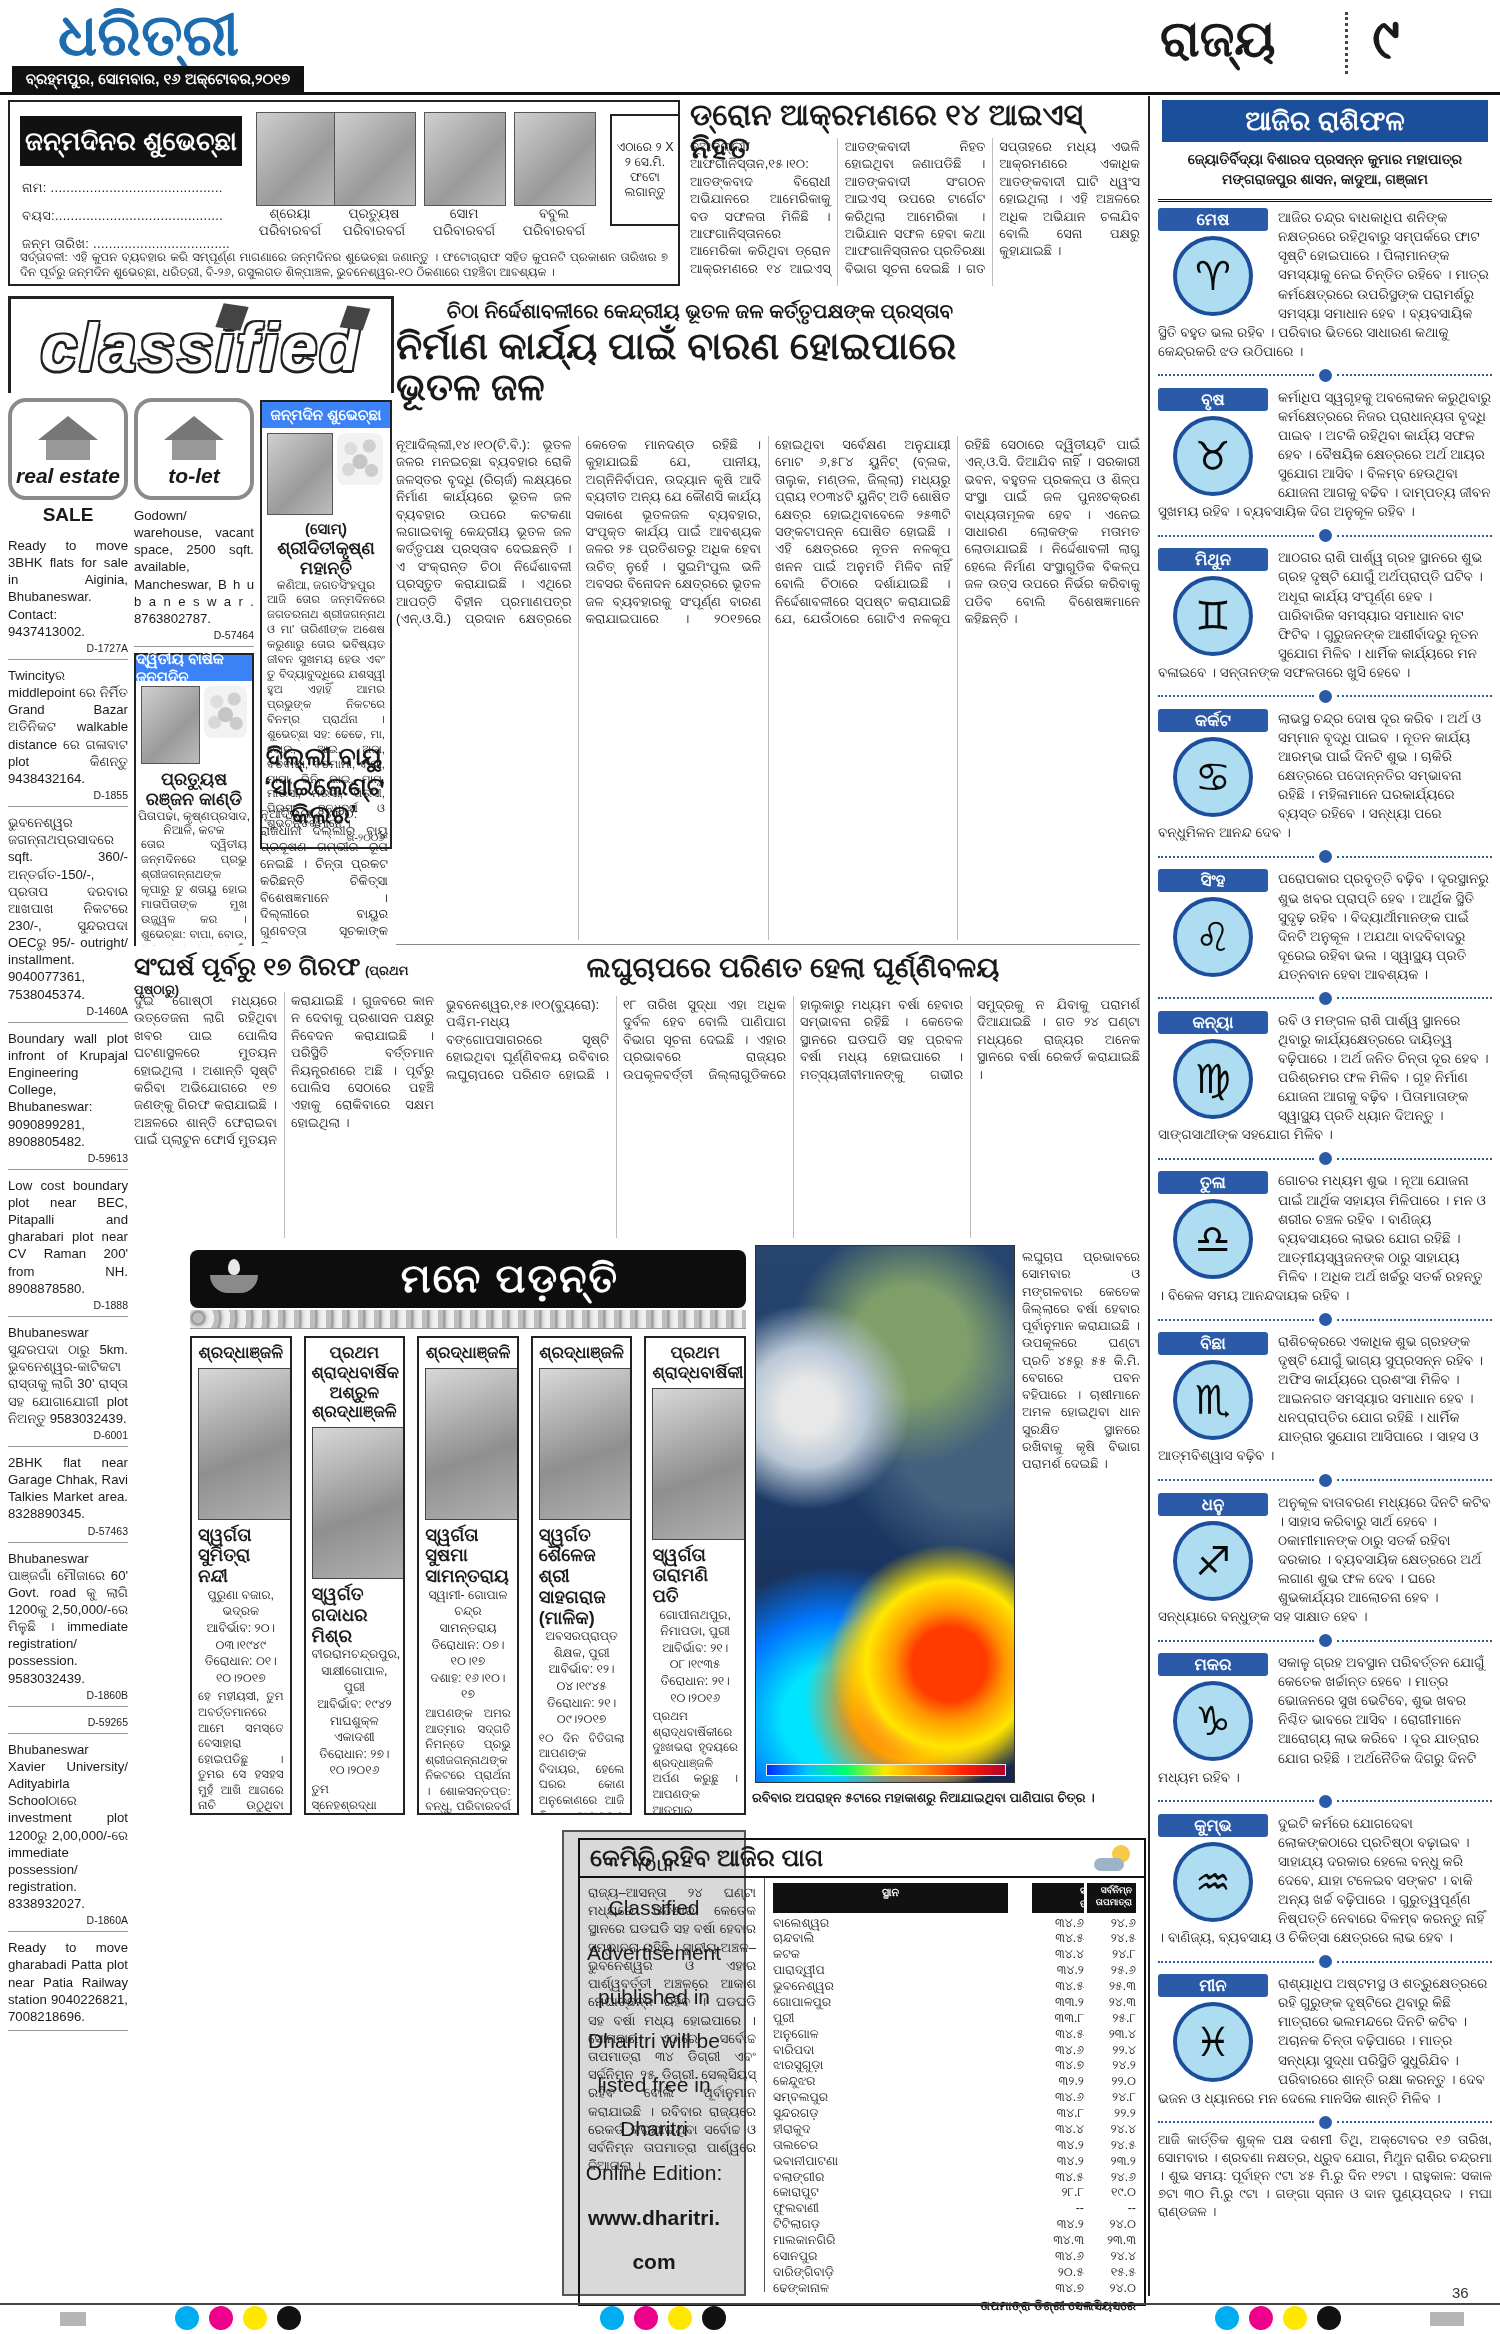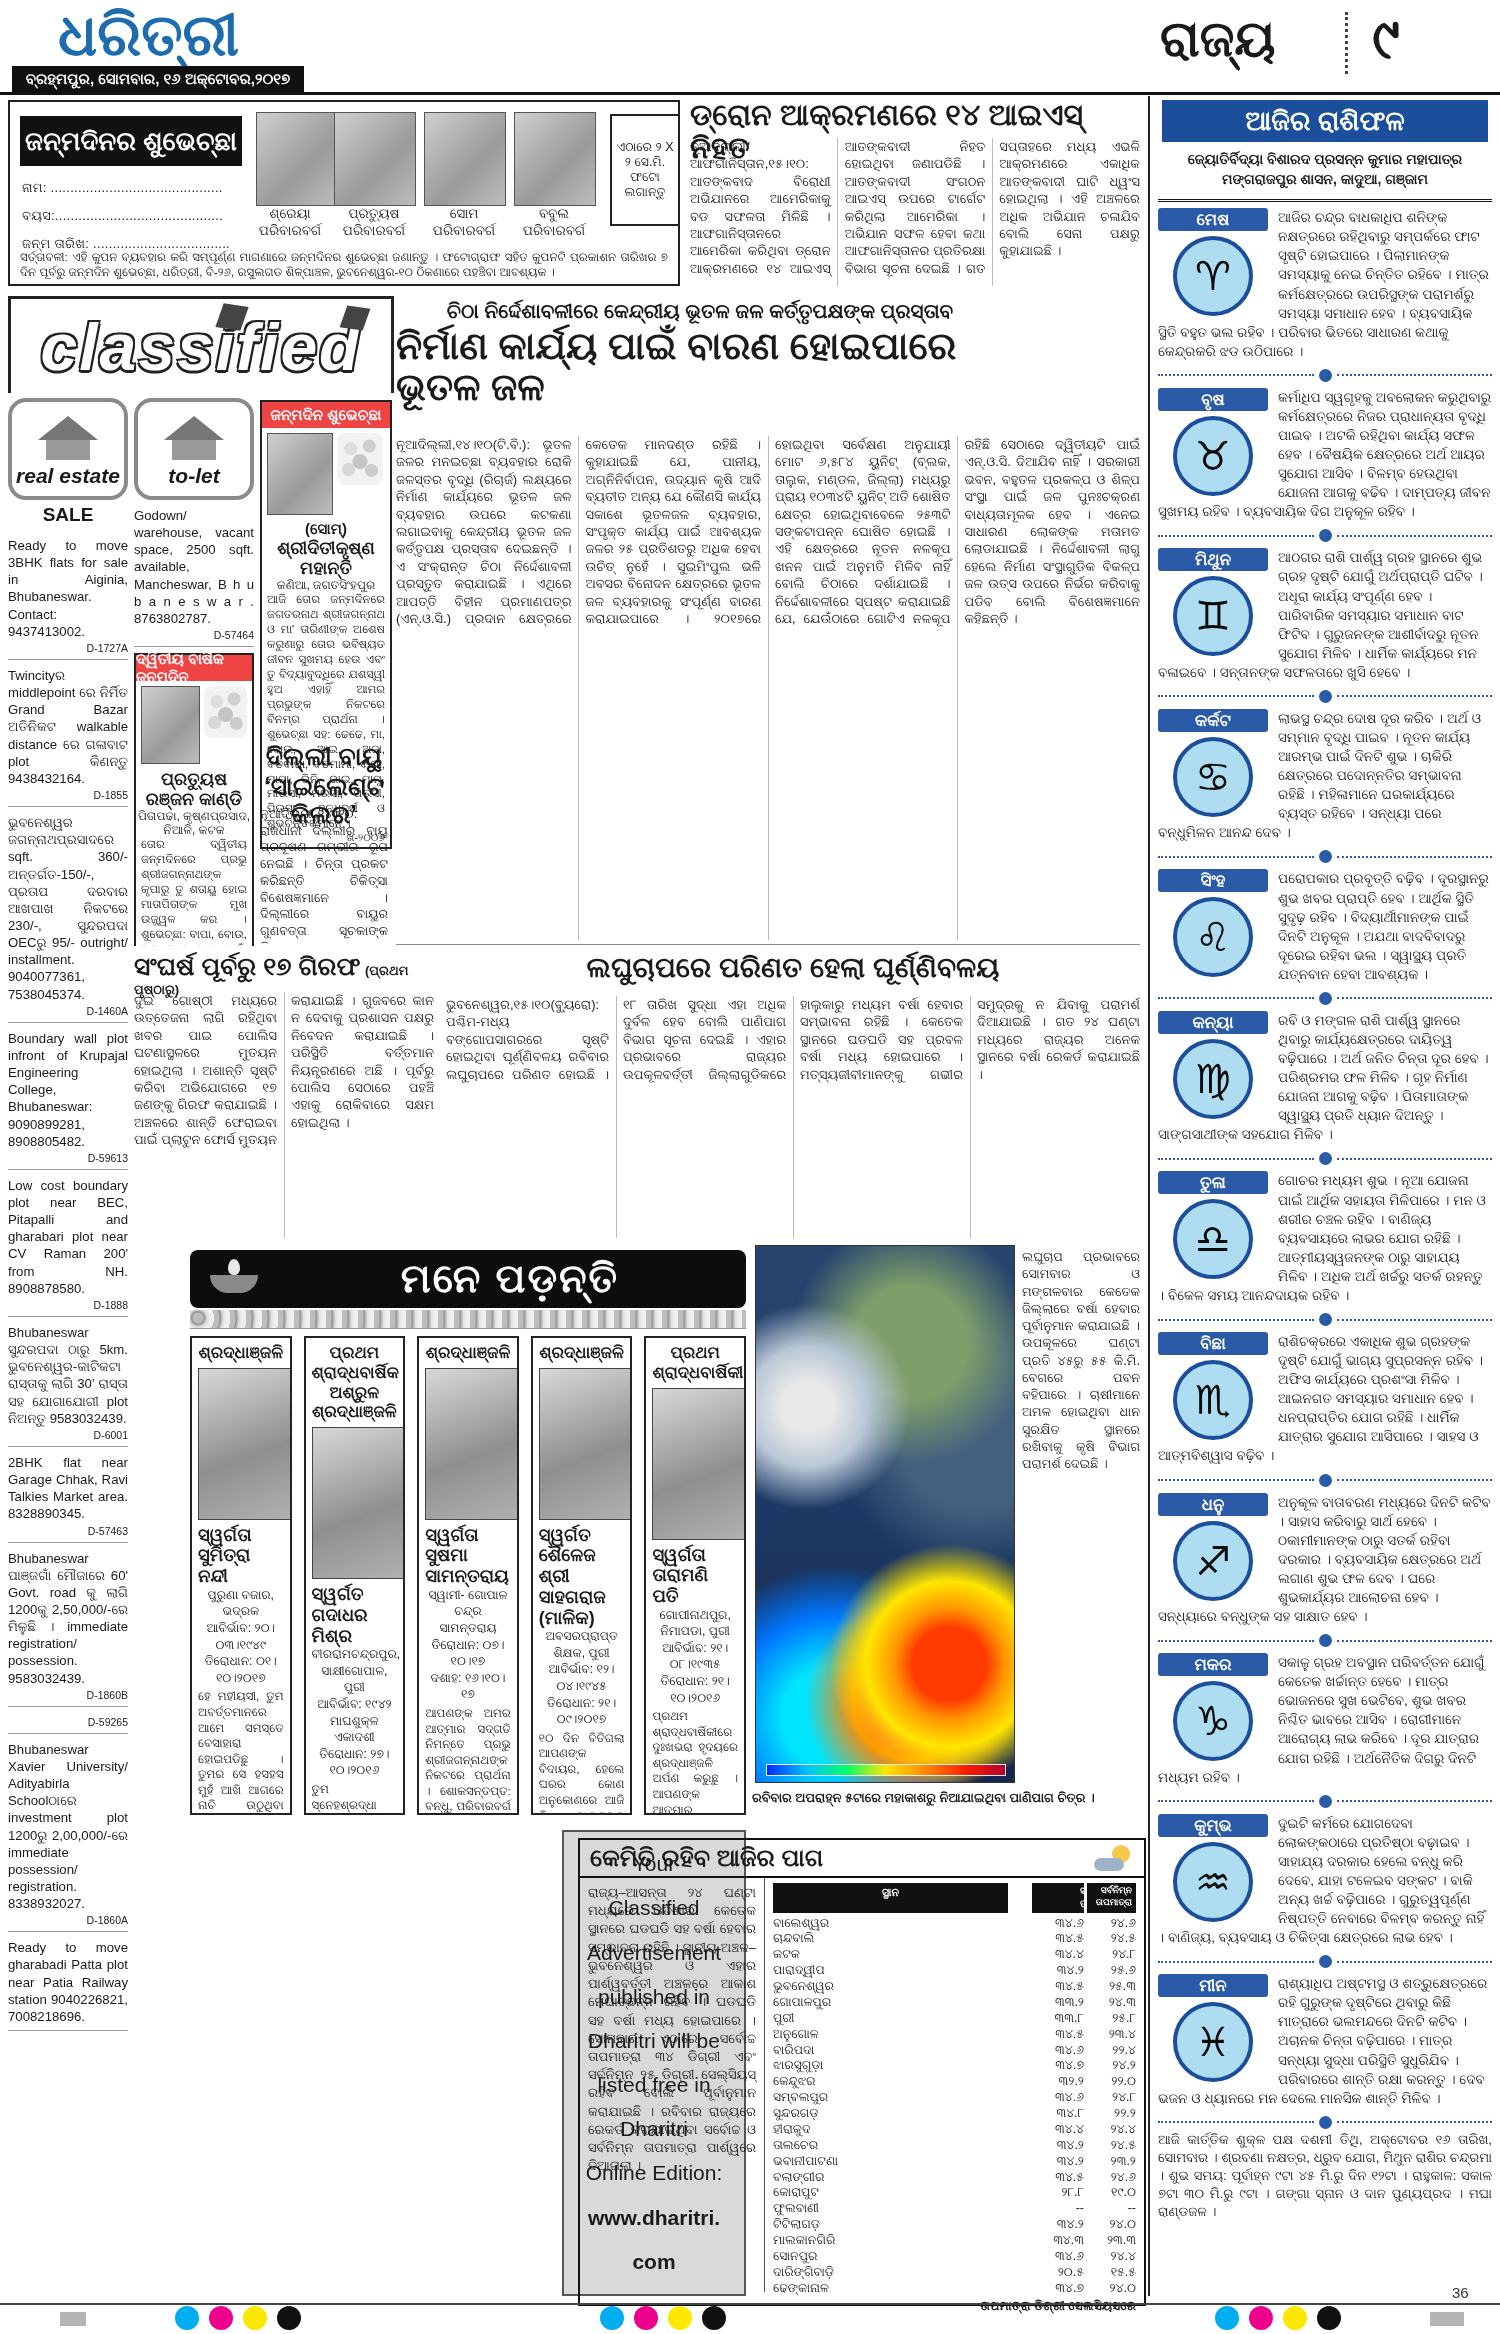--- a/index.html
+++ b/index.html
@@ -46,21 +46,21 @@
   .houseicon .roof{position:absolute;left:7px;top:0;width:0;height:0;
      border-left:30px solid transparent;border-right:30px solid transparent;border-bottom:24px solid #777;}
   .houseicon .base{position:absolute;left:15px;top:24px;width:44px;height:20px;background:#999;}
   .adcol{display:flex;flex-direction:column;}
   .ad{border-bottom:1px solid #999;padding:7px 0 5px;}
   .ad .t{font-size:13.2px;line-height:1.3;text-align:justify;}
   .ad .r{font-size:10.5px;text-align:right;color:#222;margin-top:2px;}
   .salehdr{font-size:19px;font-weight:bold;text-align:center;margin:4px 0;}
   
   .bday{border:2px solid #222;background:#fff;}
-  .bday .bar{background:#ef4444;color:#fff;font-size:15px;font-weight:bold;
+  .bday .bar{background:#3b82f6;color:#fff;font-size:15px;font-weight:bold;
              display:flex;align-items:center;justify-content:center;height:26px;}
   .bday .nm{font-size:17.5px;font-weight:bold;text-align:center;line-height:1.15;}
   .bday .ad2{font-size:12px;text-align:center;}
   .bday .bless{font-size:11.5px;line-height:1.3;text-align:justify;padding:0 5px;}
   .flowers{width:46px;height:52px;border-radius:8px;
     background:radial-gradient(circle at 30% 30%,#ddd 6px,transparent 7px),
                radial-gradient(circle at 70% 25%,#cfcfcf 6px,transparent 7px),
                radial-gradient(circle at 50% 55%,#c5c5c5 7px,transparent 8px),
                radial-gradient(circle at 25% 70%,#d8d8d8 6px,transparent 7px),
                radial-gradient(circle at 75% 72%,#cccccc 6px,transparent 7px),#f2f2f2;}

